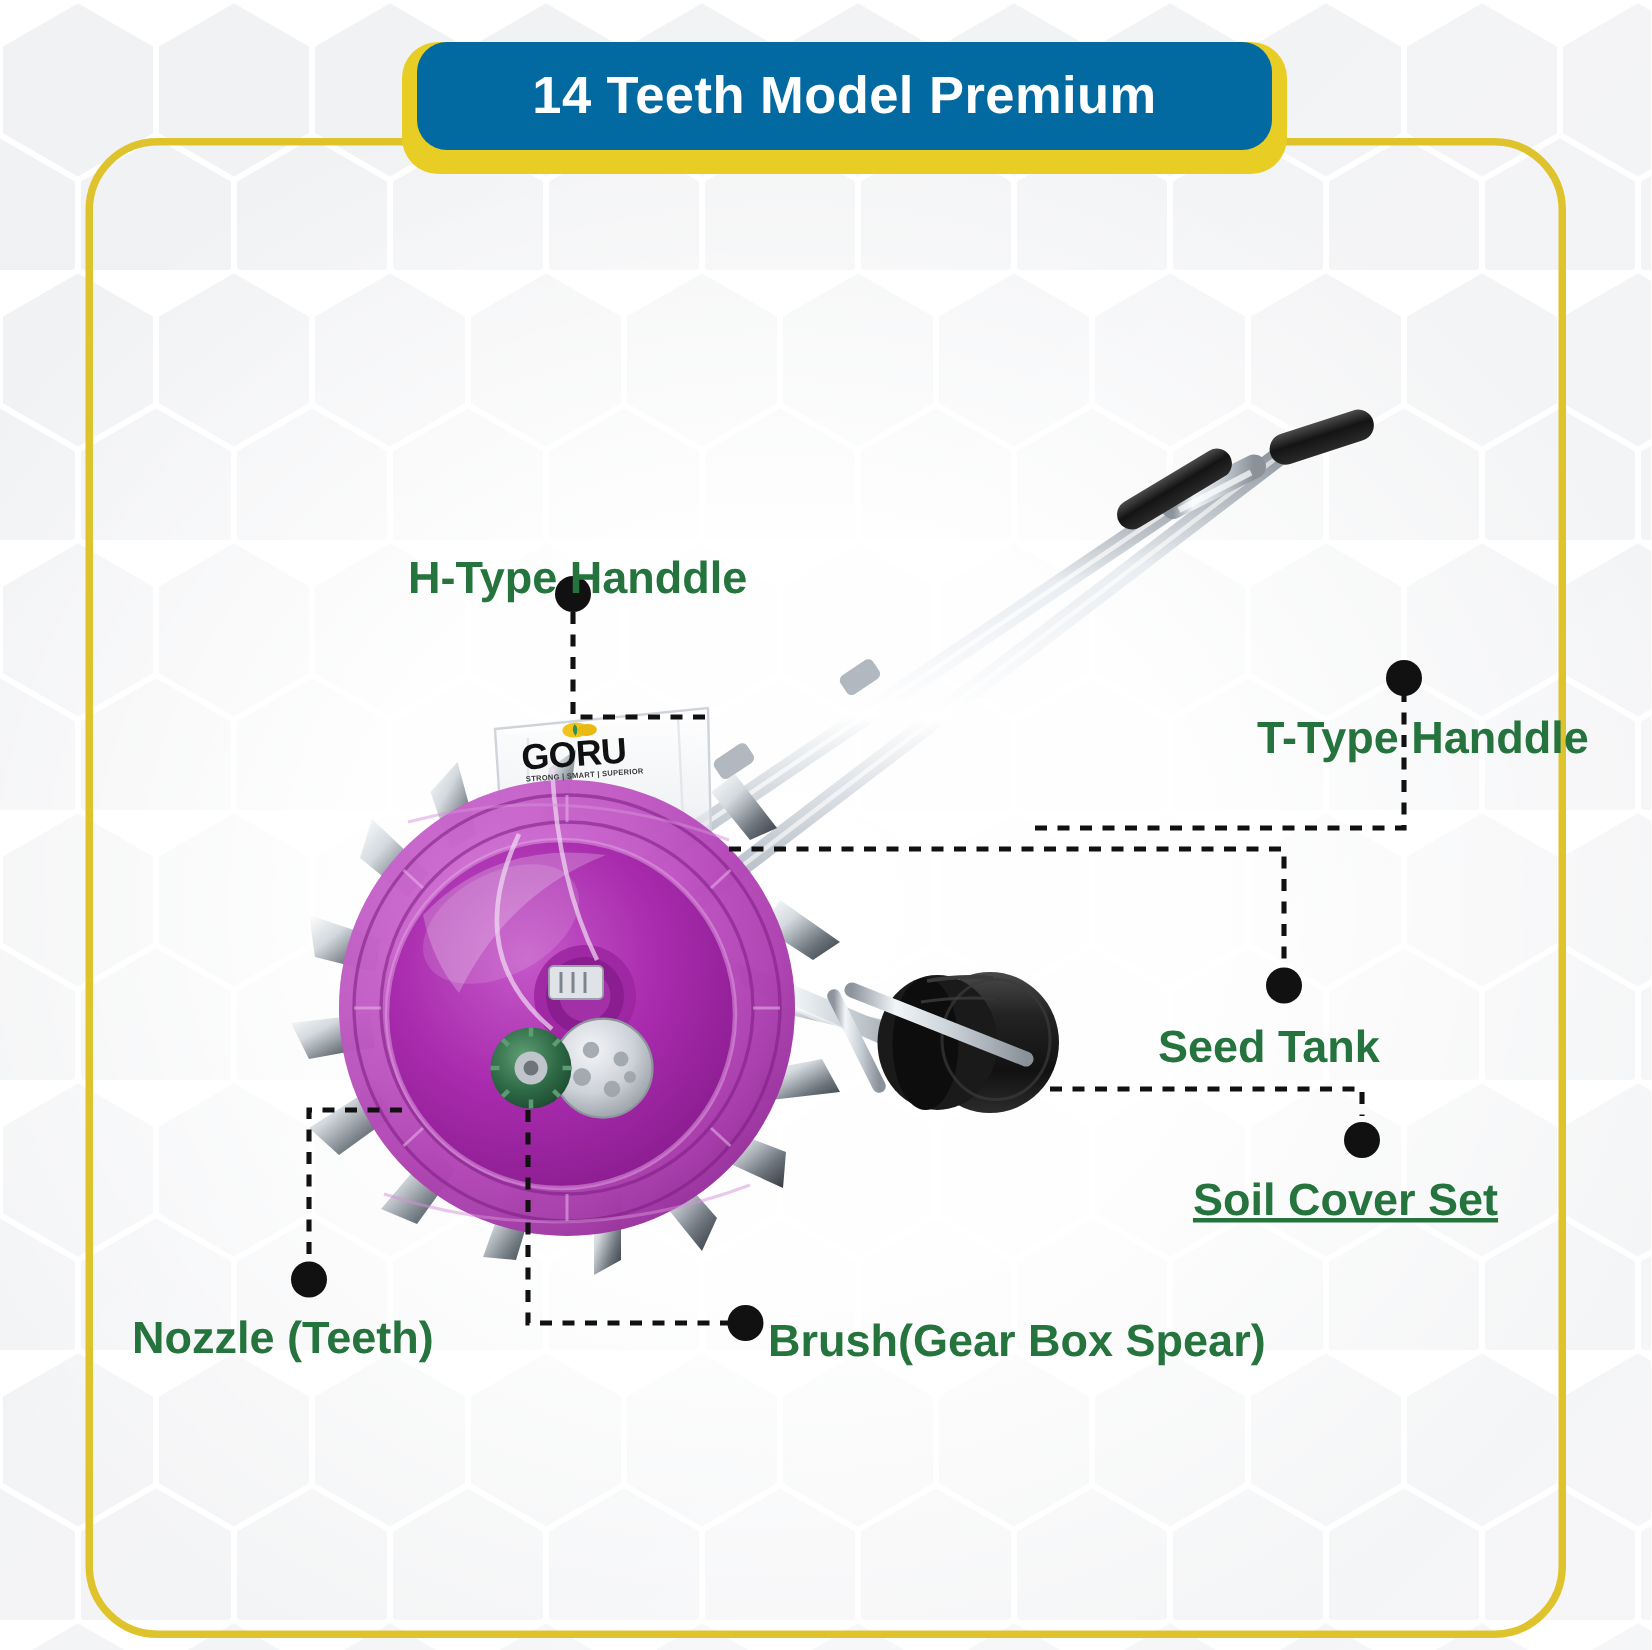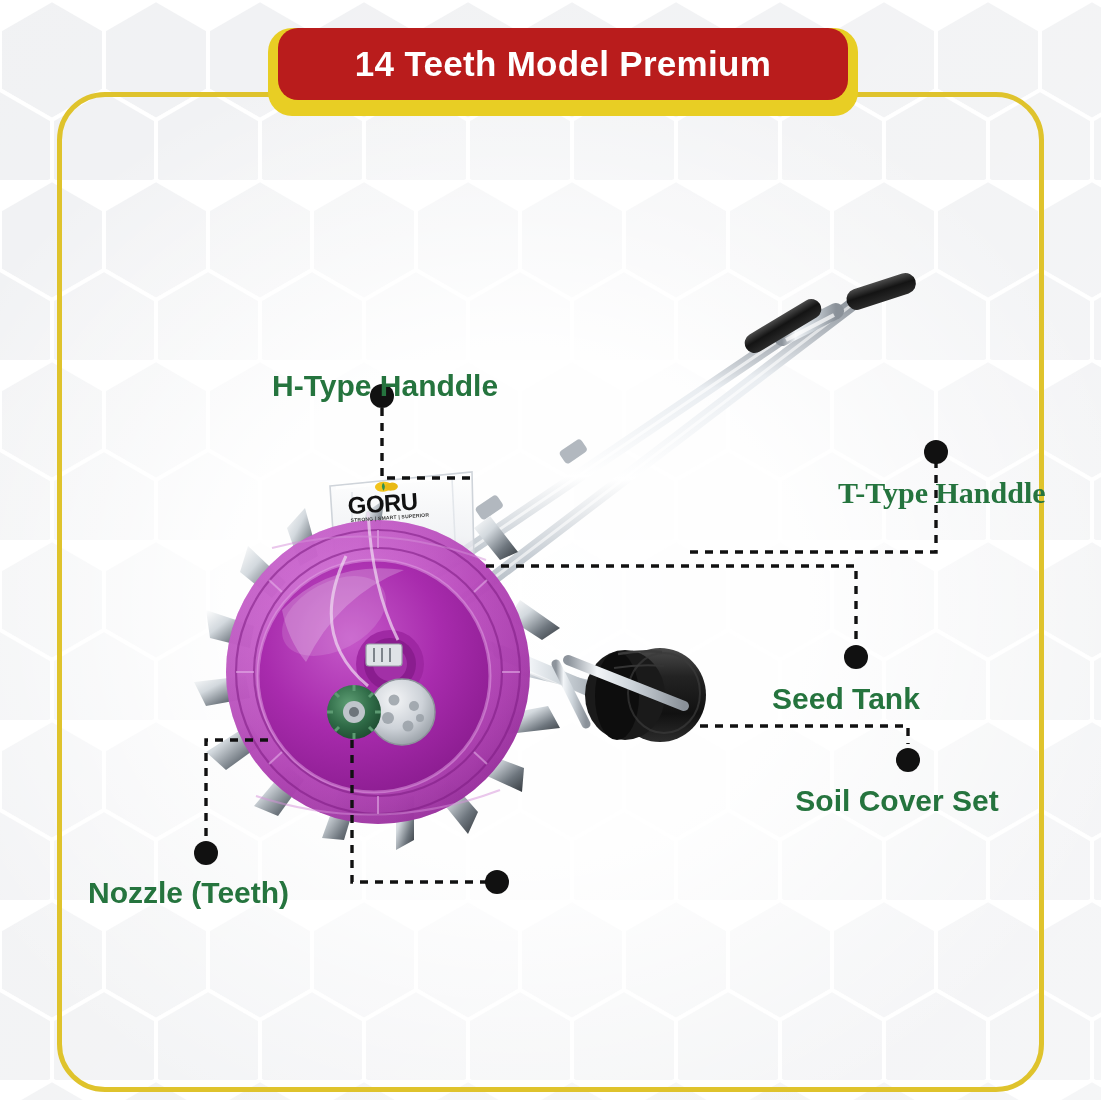--- a/index.html
+++ b/index.html
@@ -49,21 +49,21 @@
     left:268px; top:28px;
     width:590px; height:88px;
     background:#e8ce24;
     border-radius:24px;
     z-index:6;
   }
   #banner-inner {
     position:absolute;
     left:278px; top:28px;
     width:570px; height:72px;
-    background:#b91c1c;
+    background:#0369a1;
     border-radius:20px;
     display:flex; align-items:center; justify-content:center;
     z-index:7;
   }
   #banner-title {
     color:#ffffff;
     font-size:35px;
     font-weight:bold;
     letter-spacing:0.3px;
     white-space:nowrap;
@@ -79,24 +79,24 @@
   .callout {
     position:absolute;
     color:#25743e;
     font-size:30px;
     font-weight:bold;
     line-height:1.12;
     white-space:nowrap;
     z-index:5;
     margin-top:16px;
   }
-  .callout.two-line { white-space:normal; text-align:center; }
+  .callout.two-line { white-space:normal; text-align:center;text-decoration:underline; }
 
   #label-h-type      { left:272px; top:353px; }
-  #label-t-type      { left:838px; top:460px;font-family:Liberation Serif, serif; }
+  #label-t-type      { left:838px; top:460px; }
   #label-seed-tank   { left:772px; top:666px; }
   #label-soil-cover  { left:786px; top:768px; width:222px; text-align:center; }
   #label-nozzle      { left:88px;  top:860px; }
   #label-brush       { left:512px; top:862px; }
 
   
   #logo-decal {
     position:absolute;
     left:348px; top:487px;
     width:92px; height:44px;
@@ -422,14 +422,15 @@
   <div class="callout" id="label-t-type">T-Type Handdle</div>
 
   <div class="callout" id="label-seed-tank">Seed Tank</div>
 
   <div class="callout two-line" id="label-soil-cover">
     <div>Soil Cover Set</div>
   </div>
 
   <div class="callout" id="label-nozzle">Nozzle (Teeth)</div>
 
+  <div class="callout" id="label-brush">Brush(Gear Box Spear)</div>
 
 </div>
 
 </body></html>

